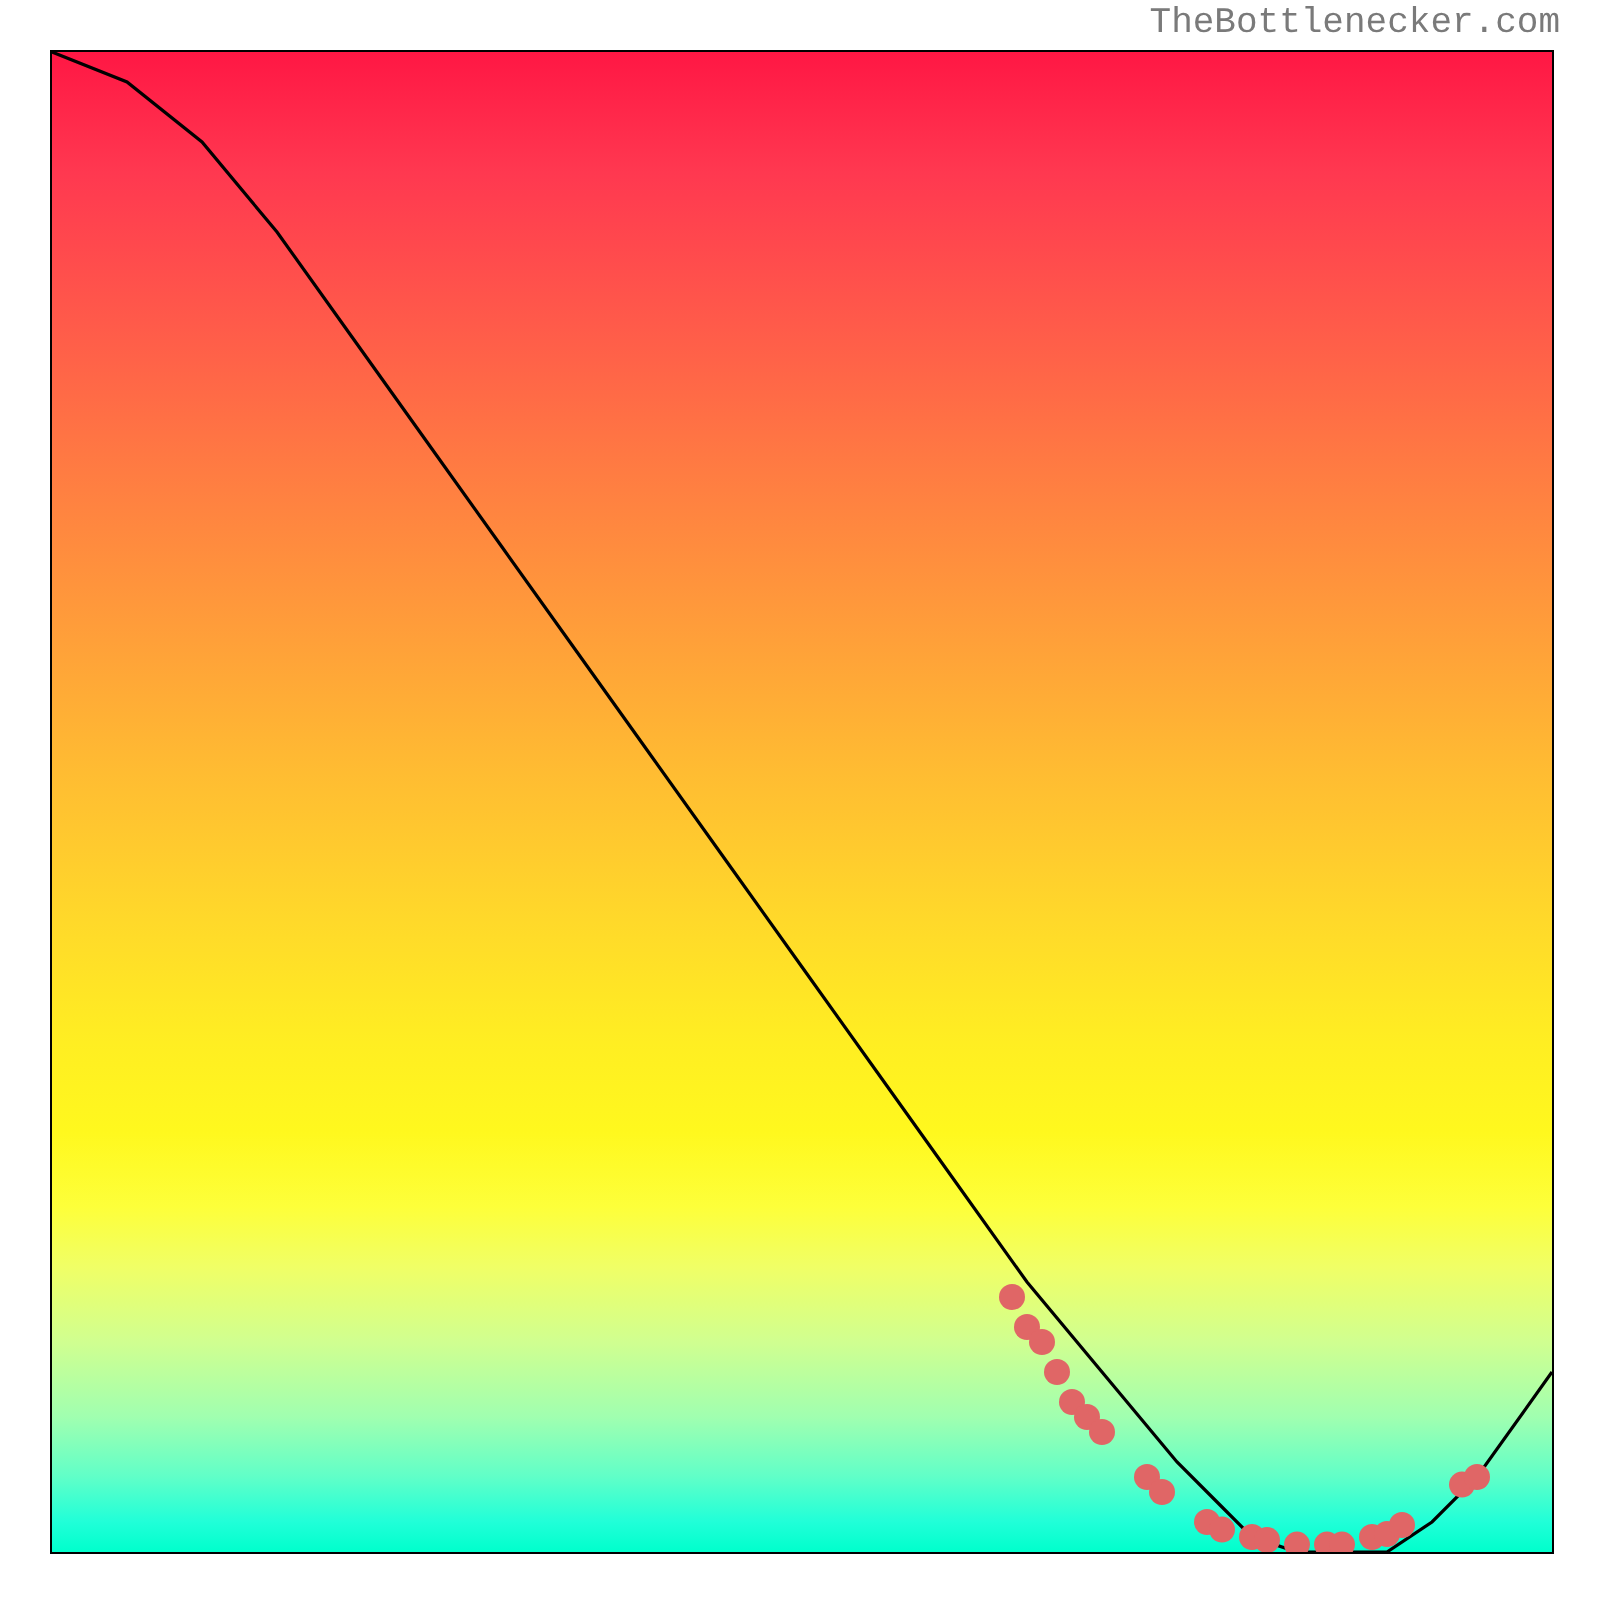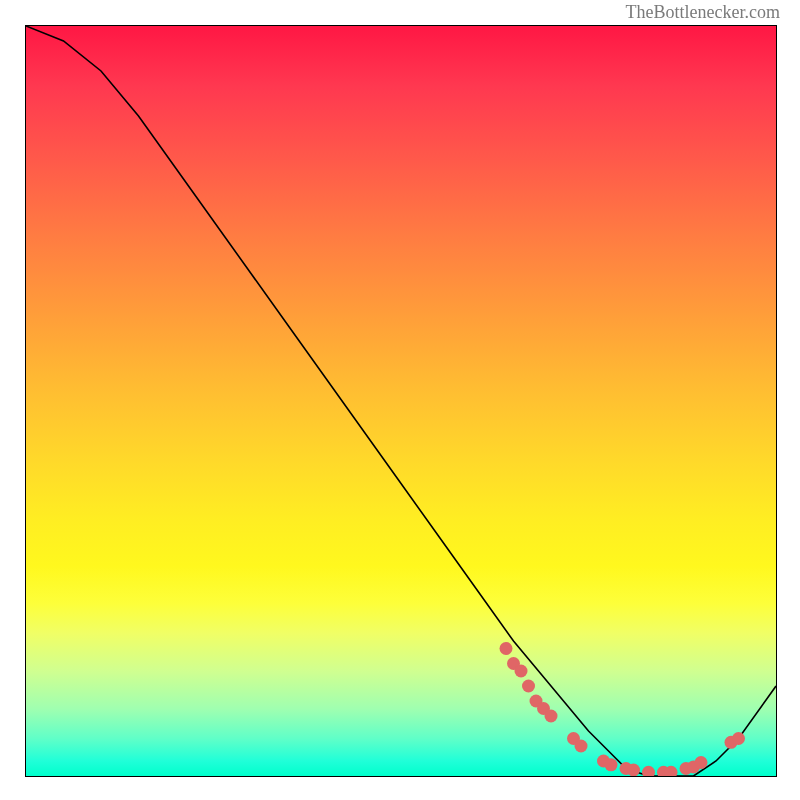--- a/index.html
+++ b/index.html
@@ -10,21 +10,21 @@
     background: #ffffff;
     font-family: Arial, sans-serif;
     position: relative;
   }
   .attribution {
     position: absolute;
     top: 2px;
     right: 20px;
     font-size: 18px;
     color: #7a7a7a;
-    font-family: Liberation Serif, serif;
+    font-family: Liberation Mono, monospace;
   }
   .plot-area {
     position: absolute;
     left: 25px;
     top: 25px;
     width: 752px;
     height: 752px;
     border: 1.5px solid #000;
     box-sizing: border-box;
     background: linear-gradient(to bottom,

